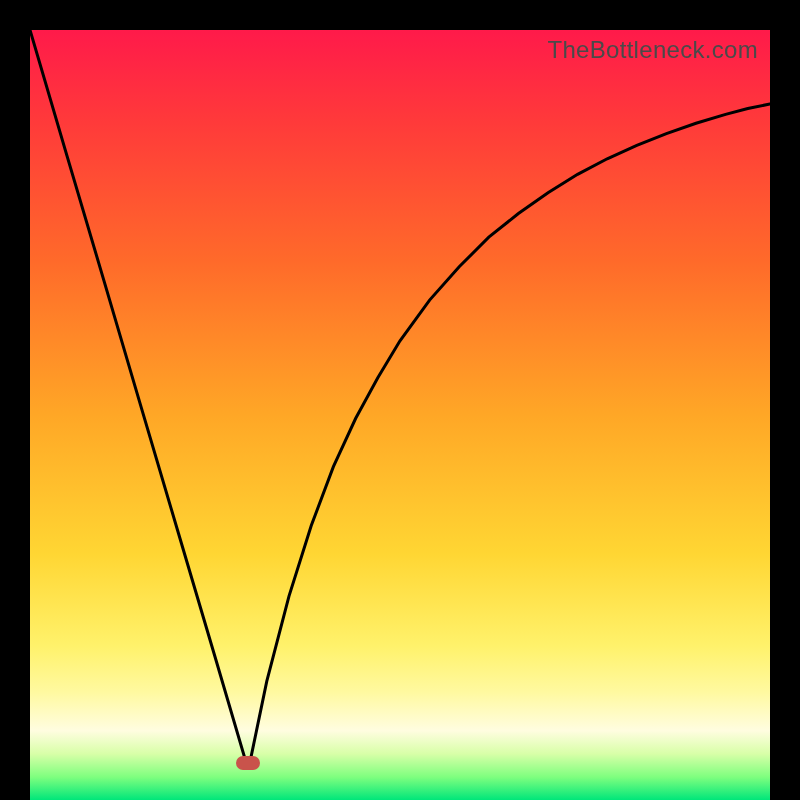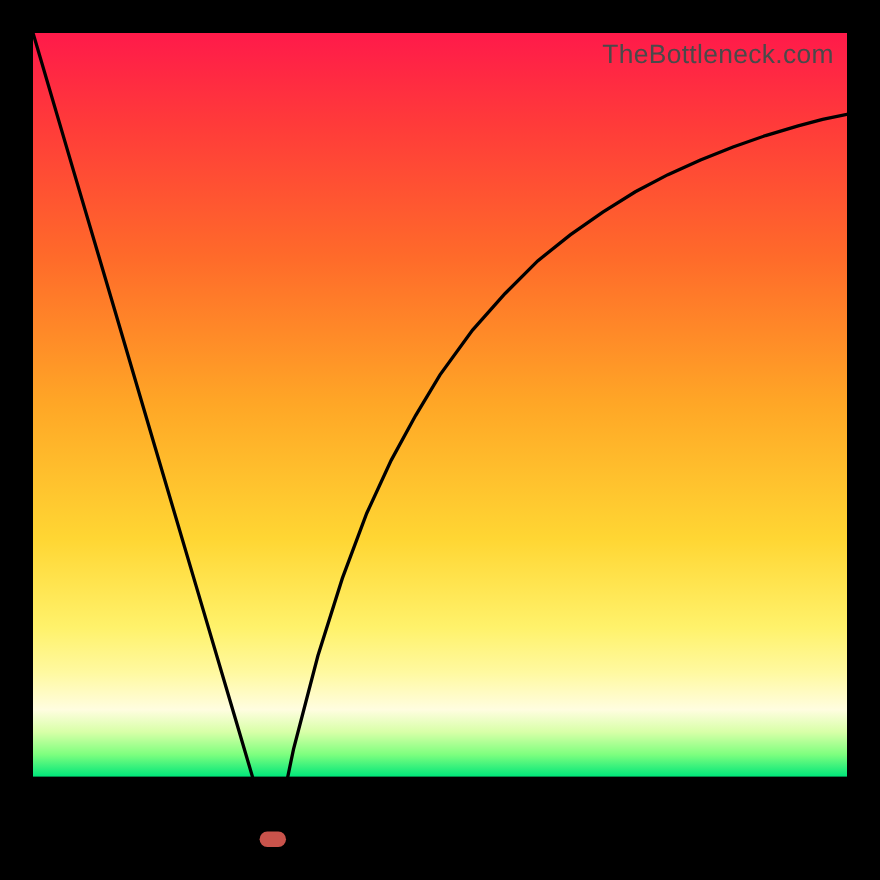--- a/index.html
+++ b/index.html
@@ -15,21 +15,21 @@
     width: 800px;
     height: 800px;
     background: #000;
     box-sizing: border-box;
   }
   .plot-area {
     position: absolute;
     left: 30px;
     top: 30px;
     width: 740px;
-    height: 676px;
+    height: 770px;
     background: linear-gradient(to bottom,
       #ff1a4a 0%,
       #ff3a3a 12%,
       #ff6a2a 30%,
       #ffa726 50%,
       #ffd633 68%,
       #fff26b 80%,
       #fff9a0 86%,
       #fffde0 91%,
       #d8ffa8 94%,

